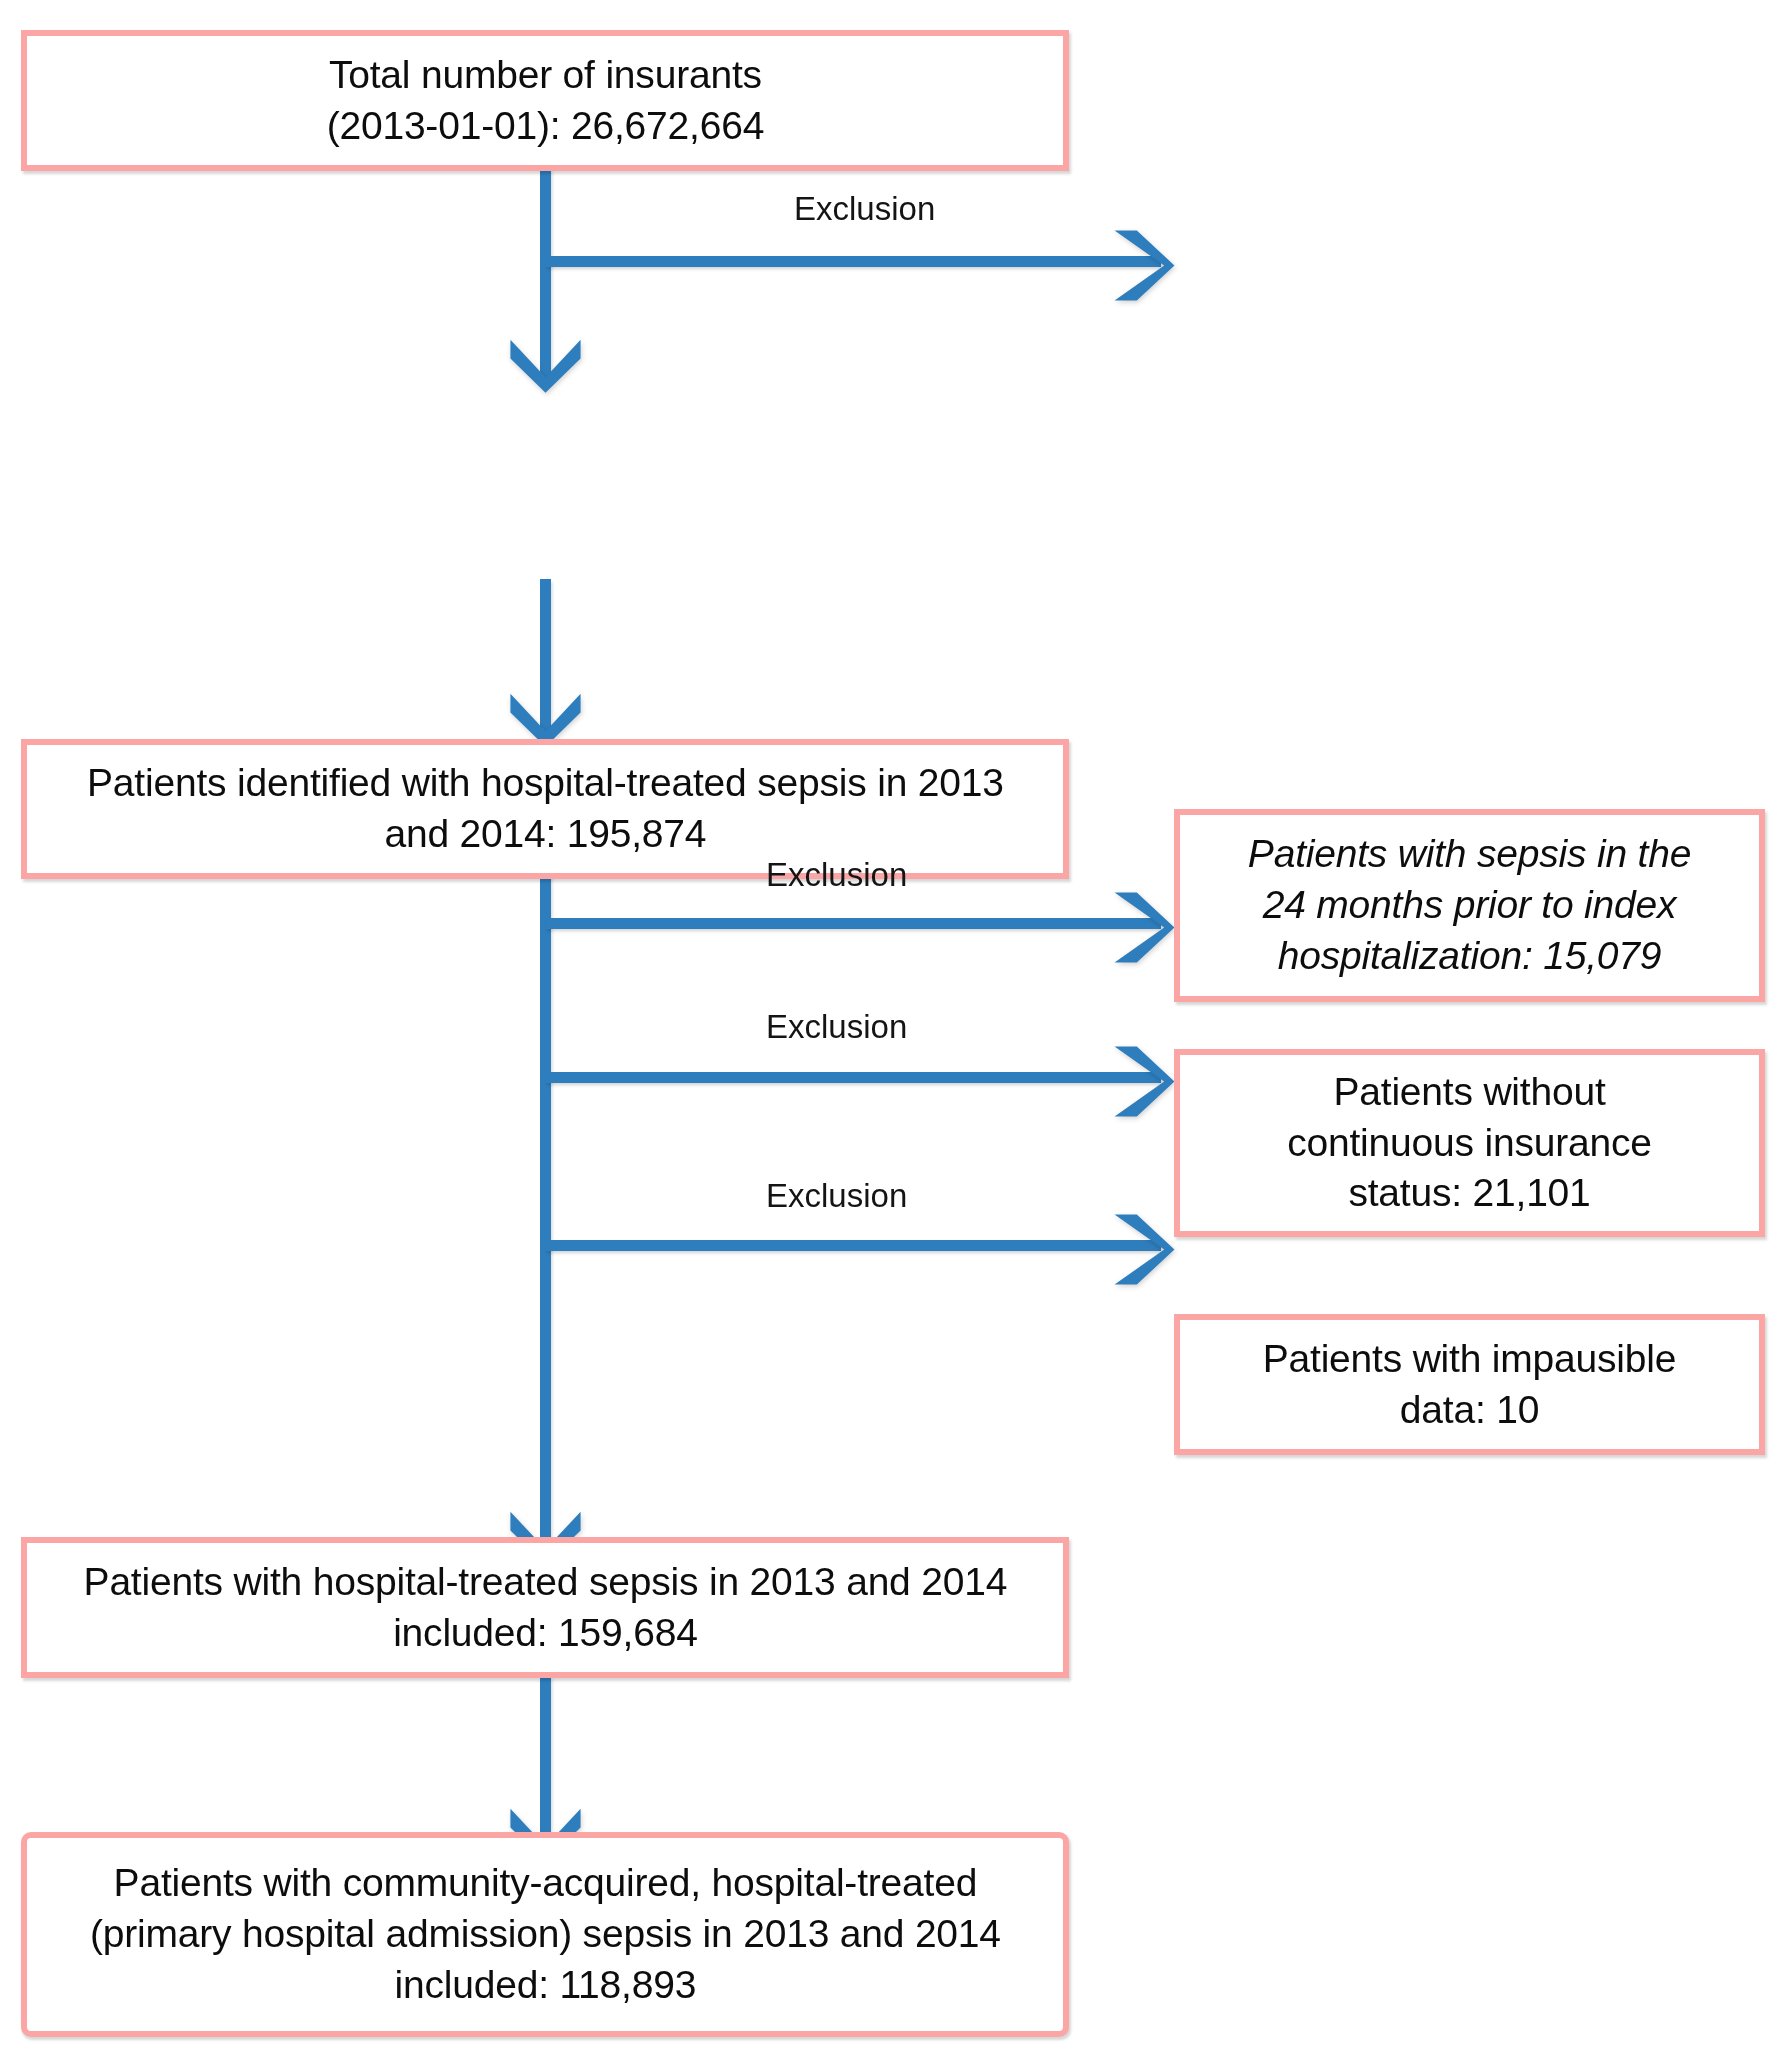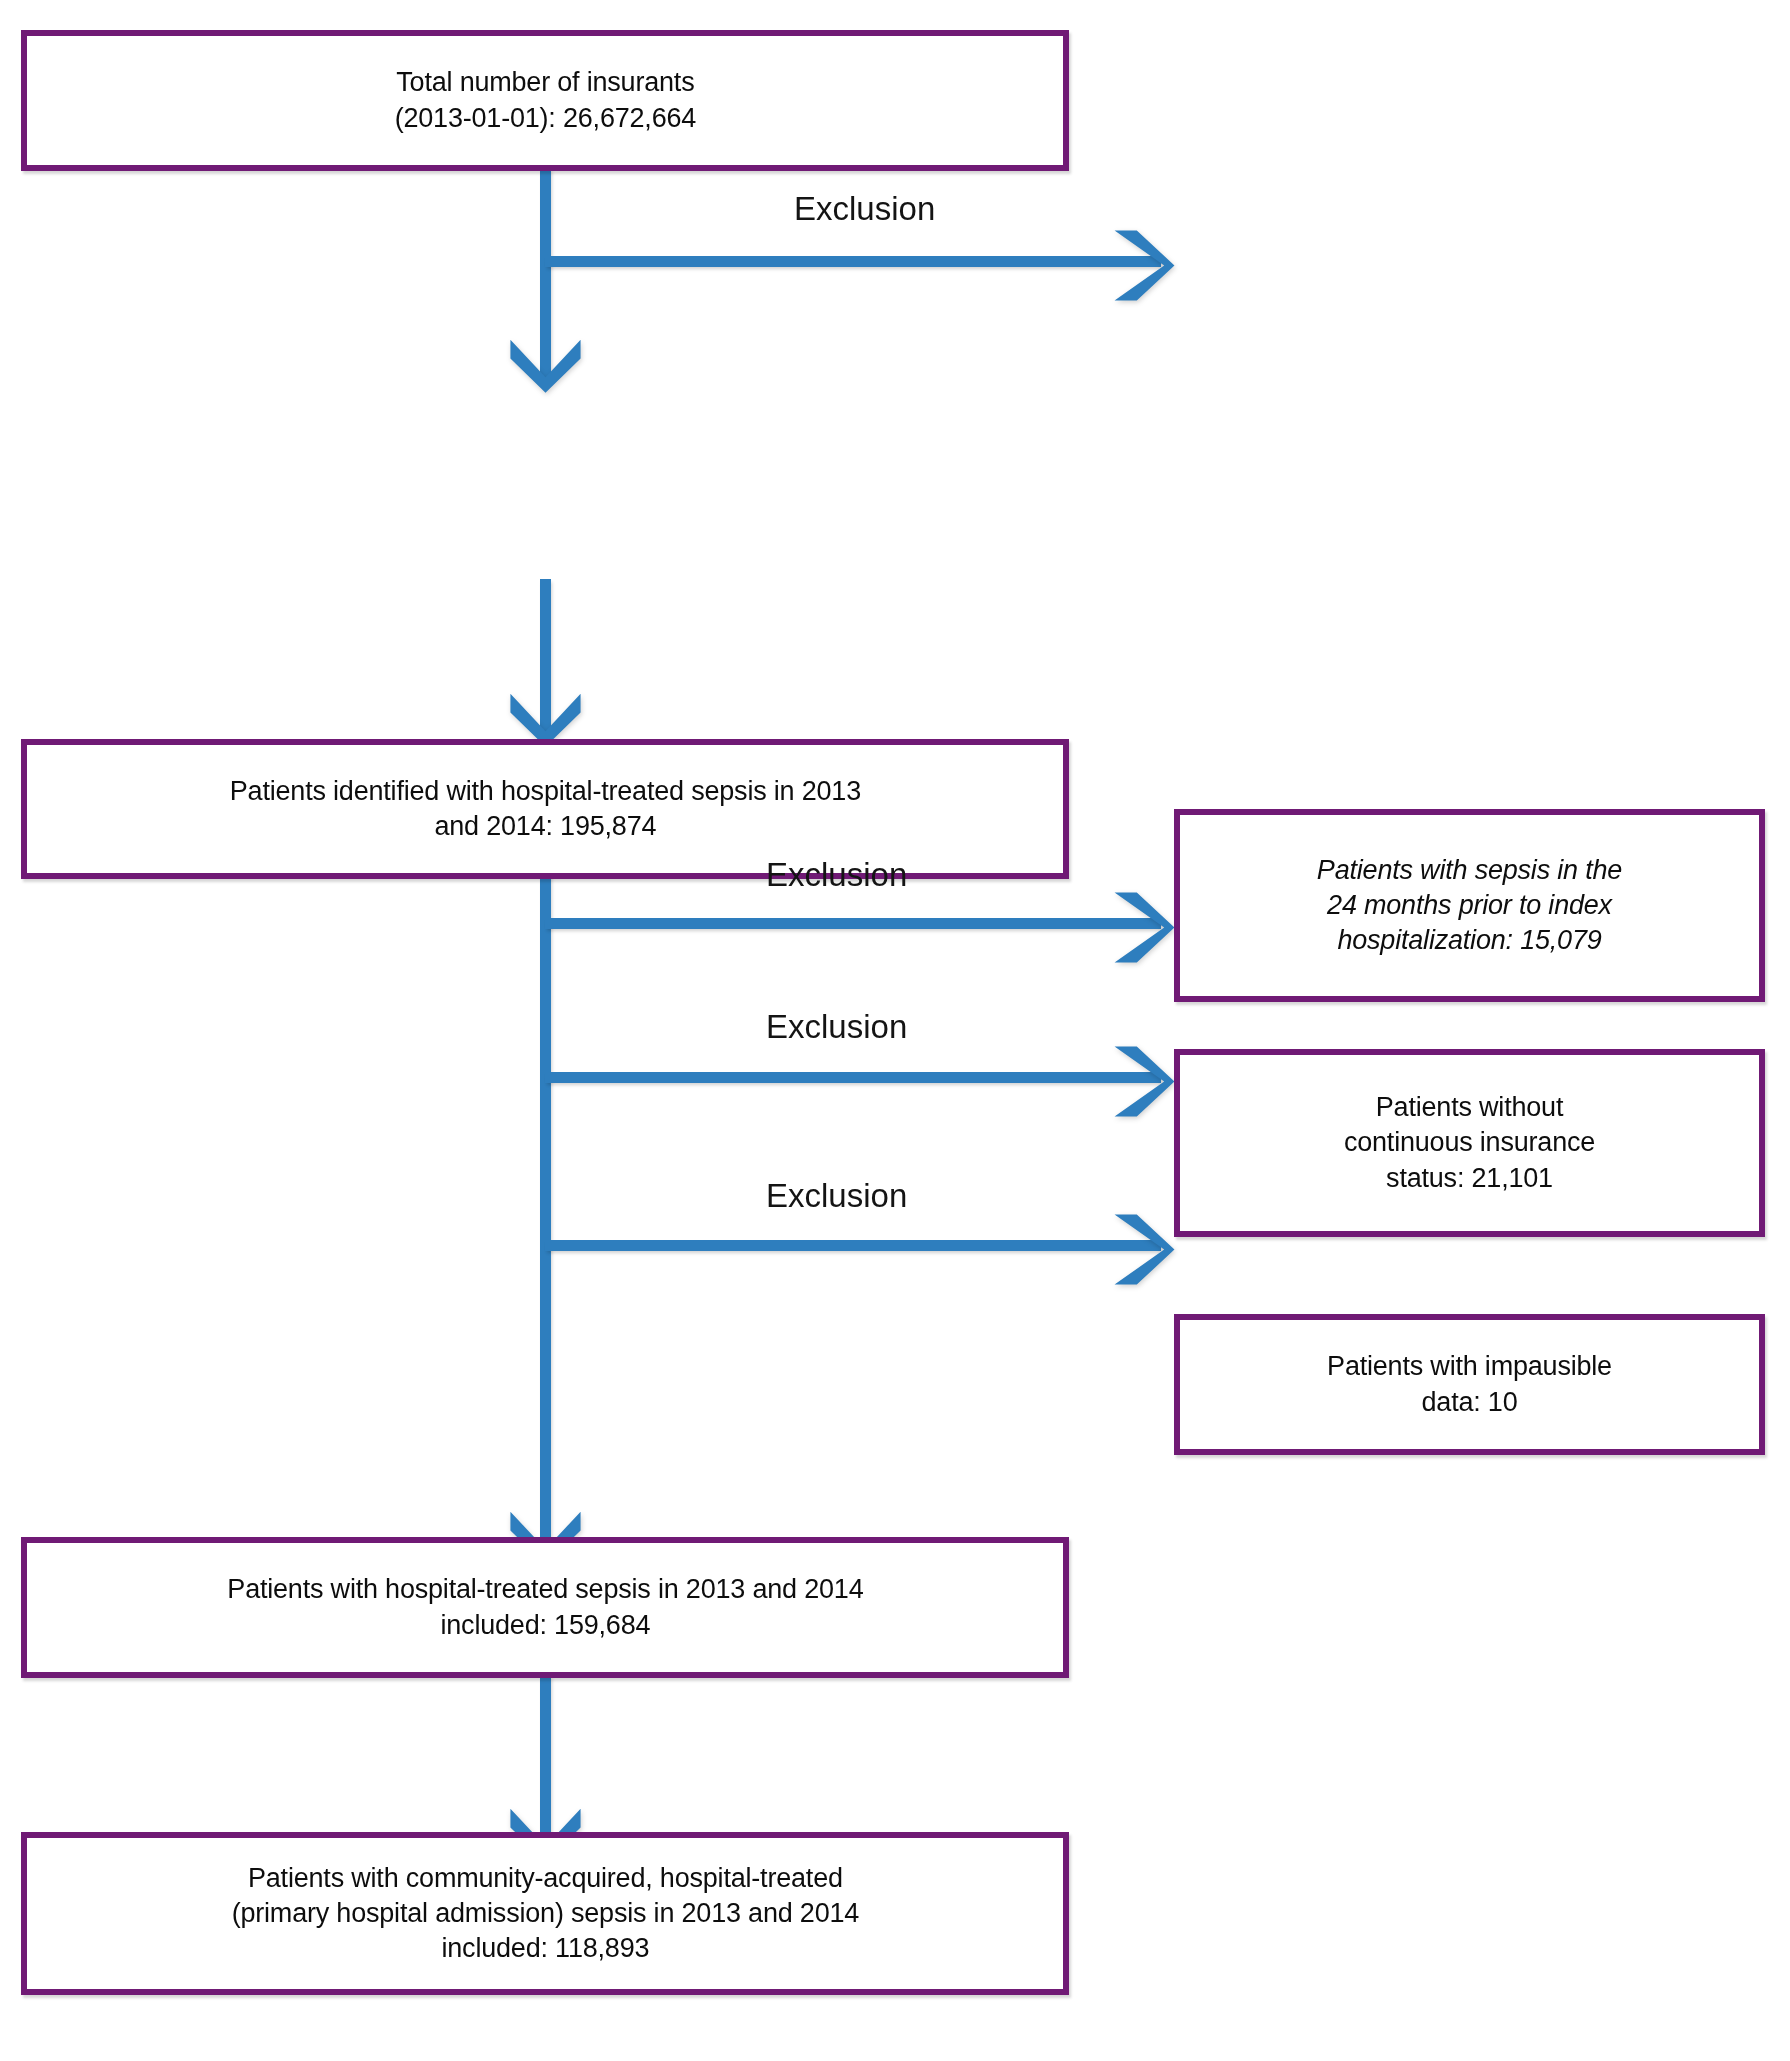--- a/index.html
+++ b/index.html
@@ -15,44 +15,44 @@
     width: 1791px;
     height: 2061px;
     background: #ffffff;
     overflow: hidden;
   }
 
   
   .box {
     position: absolute;
     box-sizing: border-box;
-    border: 6px solid #701a75;
+    border: 6px solid #fca5a5;
     background: #ffffff;
     display: flex;
     align-items: center;
     justify-content: center;
     text-align: center;
     color: #0d0d0d;
     font-family: "Liberation Sans", sans-serif;
-    font-size: 27px;
+    font-size: 39px;
     line-height: 1.30;
     letter-spacing: -0.2px;
     box-shadow: 1.7px 2.6px 2.6px rgba(0,0,0,0.16);
     z-index: 3;
   }
   .box .txt { display: block; width: 100%; padding: 0 8.6px; }
 
   .box-main   { left: 21.4px;   width: 1048px; }
   .box-side   { left: 1174px; width: 591px;  }
 
   #box-total     { top: 30px;   height: 141px; }
   #box-over15    { top: 364px;  height: 217px; }
   #box-identified{ top: 719px;  height: 140px; margin-top: 20px; }
   #box-included  { top: 1537px; height: 141px; }
-  #box-community { top: 1832px; height: 163px; }
+  #box-community { top: 1832px; height: 205px; border-radius: 10px; }
 
   #box-under15   { top: 197px;  height: 130px; }
   #box-prior     { top: 809px;  height: 193px; font-style: italic; }
   #box-nocont    { top: 1049px; height: 188px; }
   #box-impaus    { top: 1314px; height: 141px; }
 
   
   .line {
     position: absolute;
     background: #2E7EBE;

